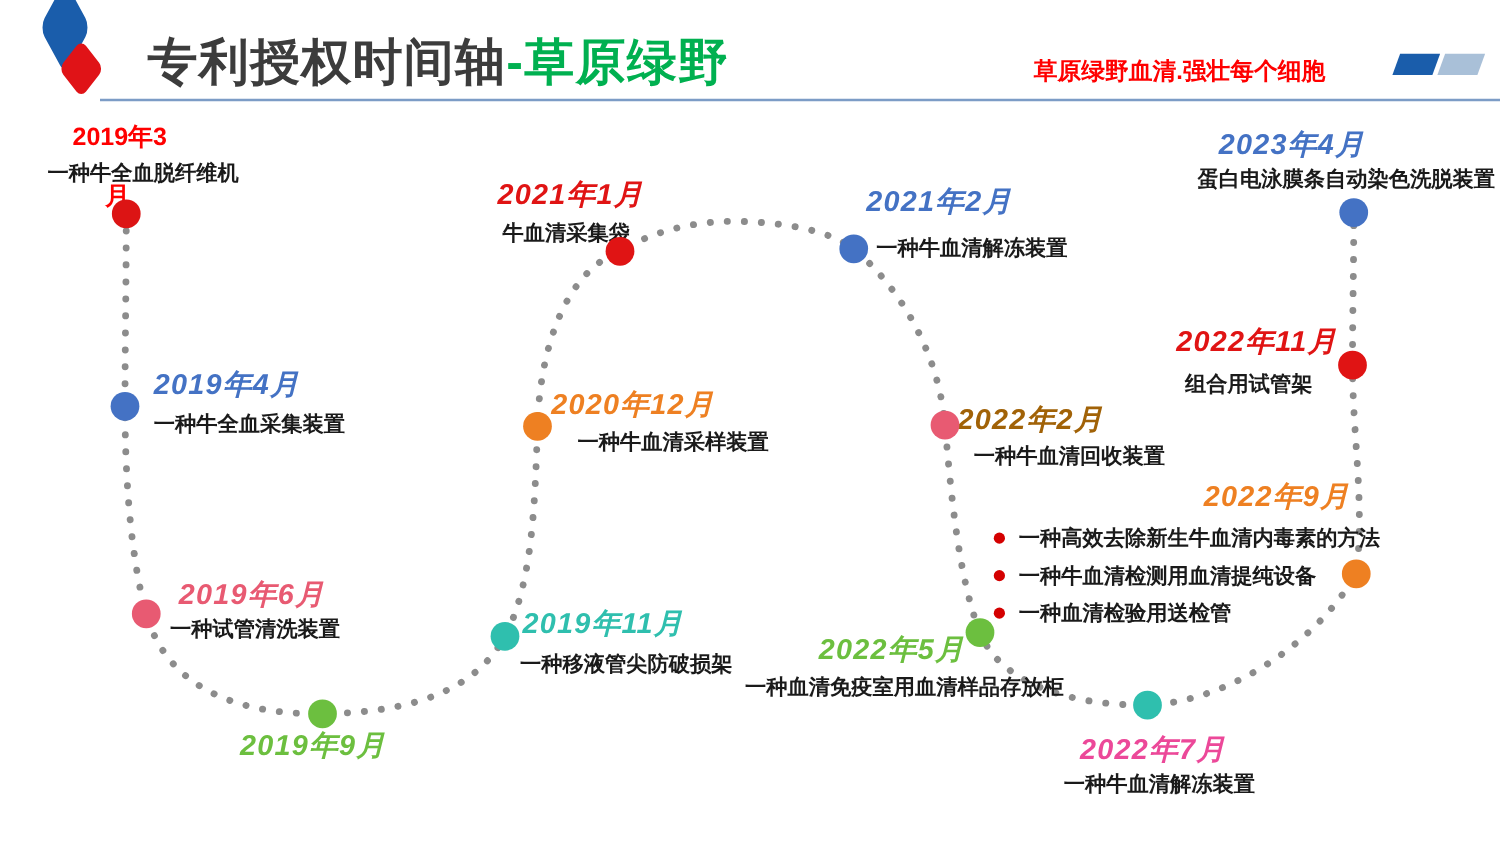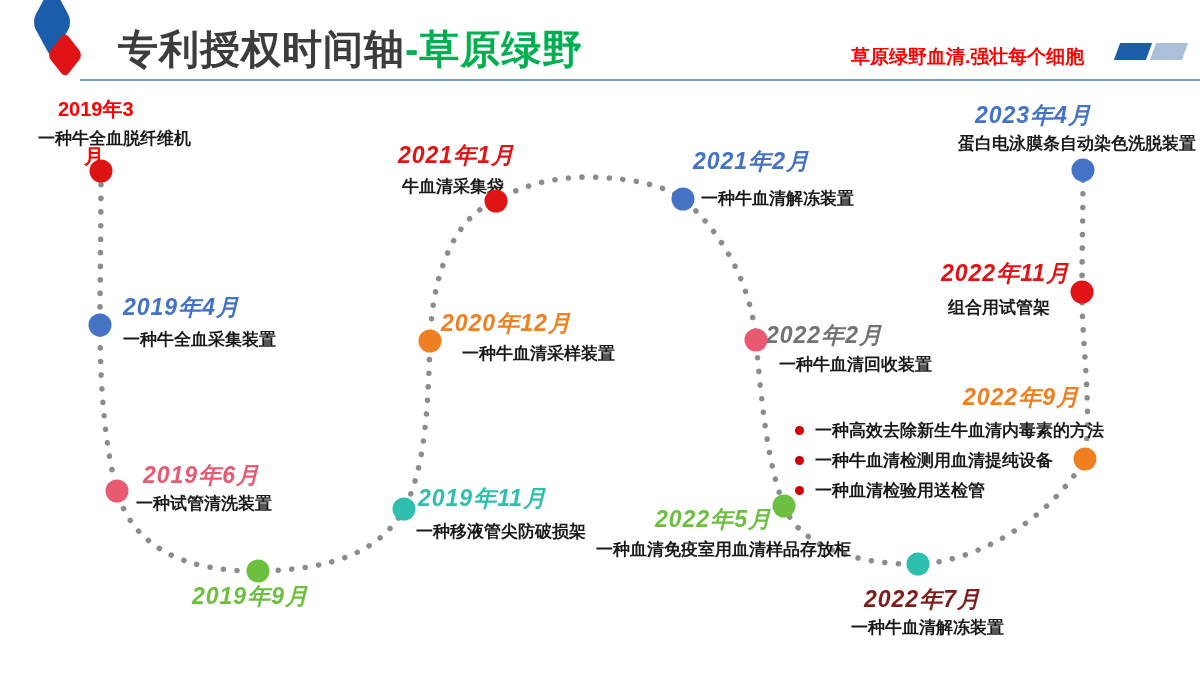--- a/index.html
+++ b/index.html
@@ -9,21 +9,21 @@
   
   .logo{position:absolute;left:0;top:0;width:110px;height:85px;}
   .logo .diamond{position:absolute;}
   .logo .blue{left:32px;top:2px;width:40px;height:40px;background:var(--logo-blue);
               border-radius:8px;transform:scale(.72,1.33) rotate(45deg);}
   .logo .red{left:48px;top:38px;width:34px;height:34px;background:var(--logo-red);
              border-radius:7px;transform:scale(.75,.96) rotate(45deg);z-index:2;}
   .page-title{position:absolute;left:118px;top:22px;font-size:40px;font-weight:800;
               color:var(--title);letter-spacing:1px;white-space:nowrap;}
   .page-title .accent{color:var(--accent);}
-  .tagline{position:absolute;left:851px;top:44px;font-size:19px;font-weight:bold;
+  .tagline{position:absolute;left:827px;top:44px;font-size:19px;font-weight:bold;
            color:var(--tagline);white-space:nowrap;}
   .deco{position:absolute;top:43px;height:17px;width:32px;}
   .deco.dark{left:1117px;background:var(--deco-dark);transform:skewX(-20deg);}
   .deco.light{left:1153px;background:var(--deco-light);transform:skewX(-20deg);}
   .underline{position:absolute;left:80px;top:79px;width:1120px;height:2px;background:var(--underline);}
 
   
   .path-svg{position:absolute;left:0;top:0;pointer-events:none;}
   .ev-dot{position:absolute;width:23px;height:23px;border-radius:50%;
           transform:translate(-50%,-50%);z-index:3;}
@@ -124,35 +124,35 @@
     </div>
       <div class="event">
       <div class="ev-dot" style="left: 683px; top: 199px; background: rgb(68, 114, 196);"></div>
       <div class="ev-date" style="left: 693px; top: 146px; color: rgb(68, 114, 196);">2021年2月</div>
 
       <div class="ev-name" style="left: 701px; top: 187px;">一种牛血清解冻装置</div>
 
     </div>
       <div class="event">
       <div class="ev-dot" style="left: 756px; top: 340px; background: rgb(232, 90, 114);"></div>
-      <div class="ev-date" style="left: 766px; top: 320px; color: #737373;">2022年2月</div>
+      <div class="ev-date" style="left: 766px; top: 320px; color: #a16207;">2022年2月</div>
 
       <div class="ev-name" style="left: 779px; top: 353px;">一种牛血清回收装置</div>
 
     </div>
       <div class="event">
       <div class="ev-dot" style="left: 784px; top: 506px; background: rgb(108, 191, 63);"></div>
       <div class="ev-date" style="left: 655px; top: 504px; color: rgb(108, 191, 63);">2022年5月</div>
 
       <div class="ev-name" style="left: 596px; top: 538px;">一种血清免疫室用血清样品存放柜</div>
 
     </div>
       <div class="event">
       <div class="ev-dot" style="left: 918px; top: 564px; background: rgb(47, 191, 174);"></div>
-      <div class="ev-date" style="left: 864px; top: 584px; color: #7f1d1d;">2022年7月</div>
+      <div class="ev-date" style="left: 864px; top: 584px; color: #ec4899;">2022年7月</div>
 
       <div class="ev-name" style="left: 851px; top: 616px;">一种牛血清解冻装置</div>
 
     </div>
       <div class="event">
       <div class="ev-dot" style="left: 1085px; top: 459px; background: rgb(238, 128, 34);"></div>
       <div class="ev-date" style="left: 963px; top: 382px; color: rgb(238, 128, 34);">2022年9月</div>
 
       <ul class="ev-items" style="left: 795px; top: 415px;">
           <li class="ev-item">

